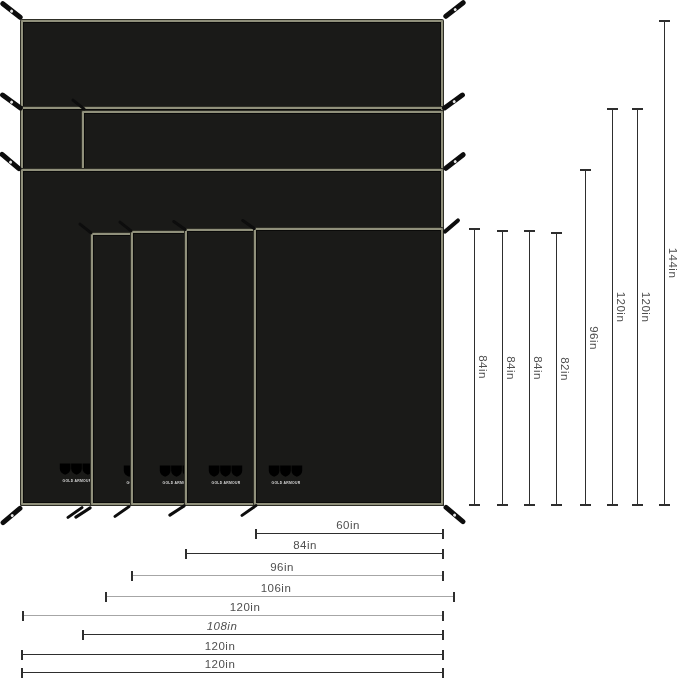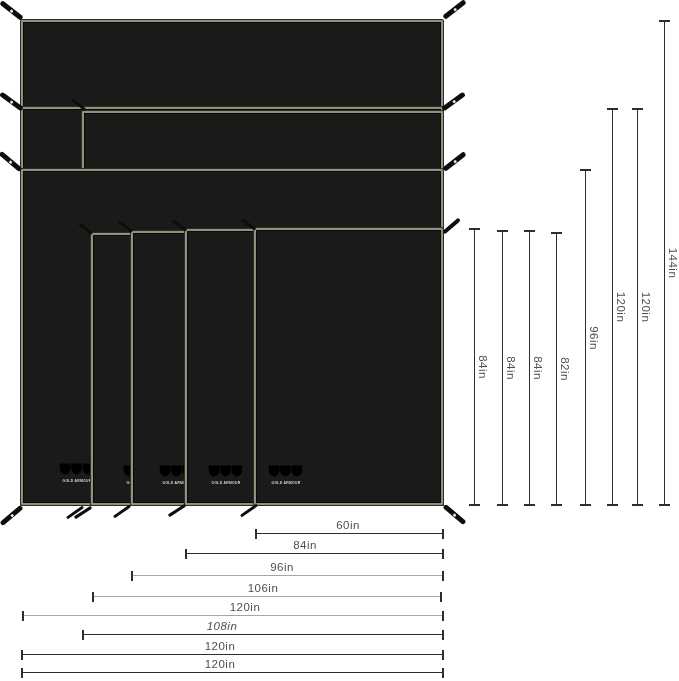--- a/index.html
+++ b/index.html
@@ -175,21 +175,21 @@
 
   <div class="hdim" style="left:256px;top:533px;width:187px;">
     <span class="hlabel" style="left:92px;">60in</span>
   </div>
   <div class="hdim" style="left:186px;top:553px;width:257px;">
     <span class="hlabel" style="left:119px;">84in</span>
   </div>
   <div class="hdim gray" style="left:132px;top:575px;width:311px;">
     <span class="hlabel" style="left:150px;">96in</span>
   </div>
-  <div class="hdim gray" style="left:93px;top:596px;width:348px;">
+  <div class="hdim gray" style="left:106px;top:596px;width:348px;">
     <span class="hlabel" style="left:170px;">106in</span>
   </div>
   <div class="hdim gray" style="left:23px;top:615px;width:420px;">
     <span class="hlabel" style="left:222px;">120in</span>
   </div>
   <div class="hdim" style="left:83px;top:634px;width:360px;">
     <span class="hlabel" style="left:139px;font-style:italic;">108in</span>
   </div>
   <div class="hdim" style="left:22px;top:654px;width:421px;">
     <span class="hlabel" style="left:198px;">120in</span>

